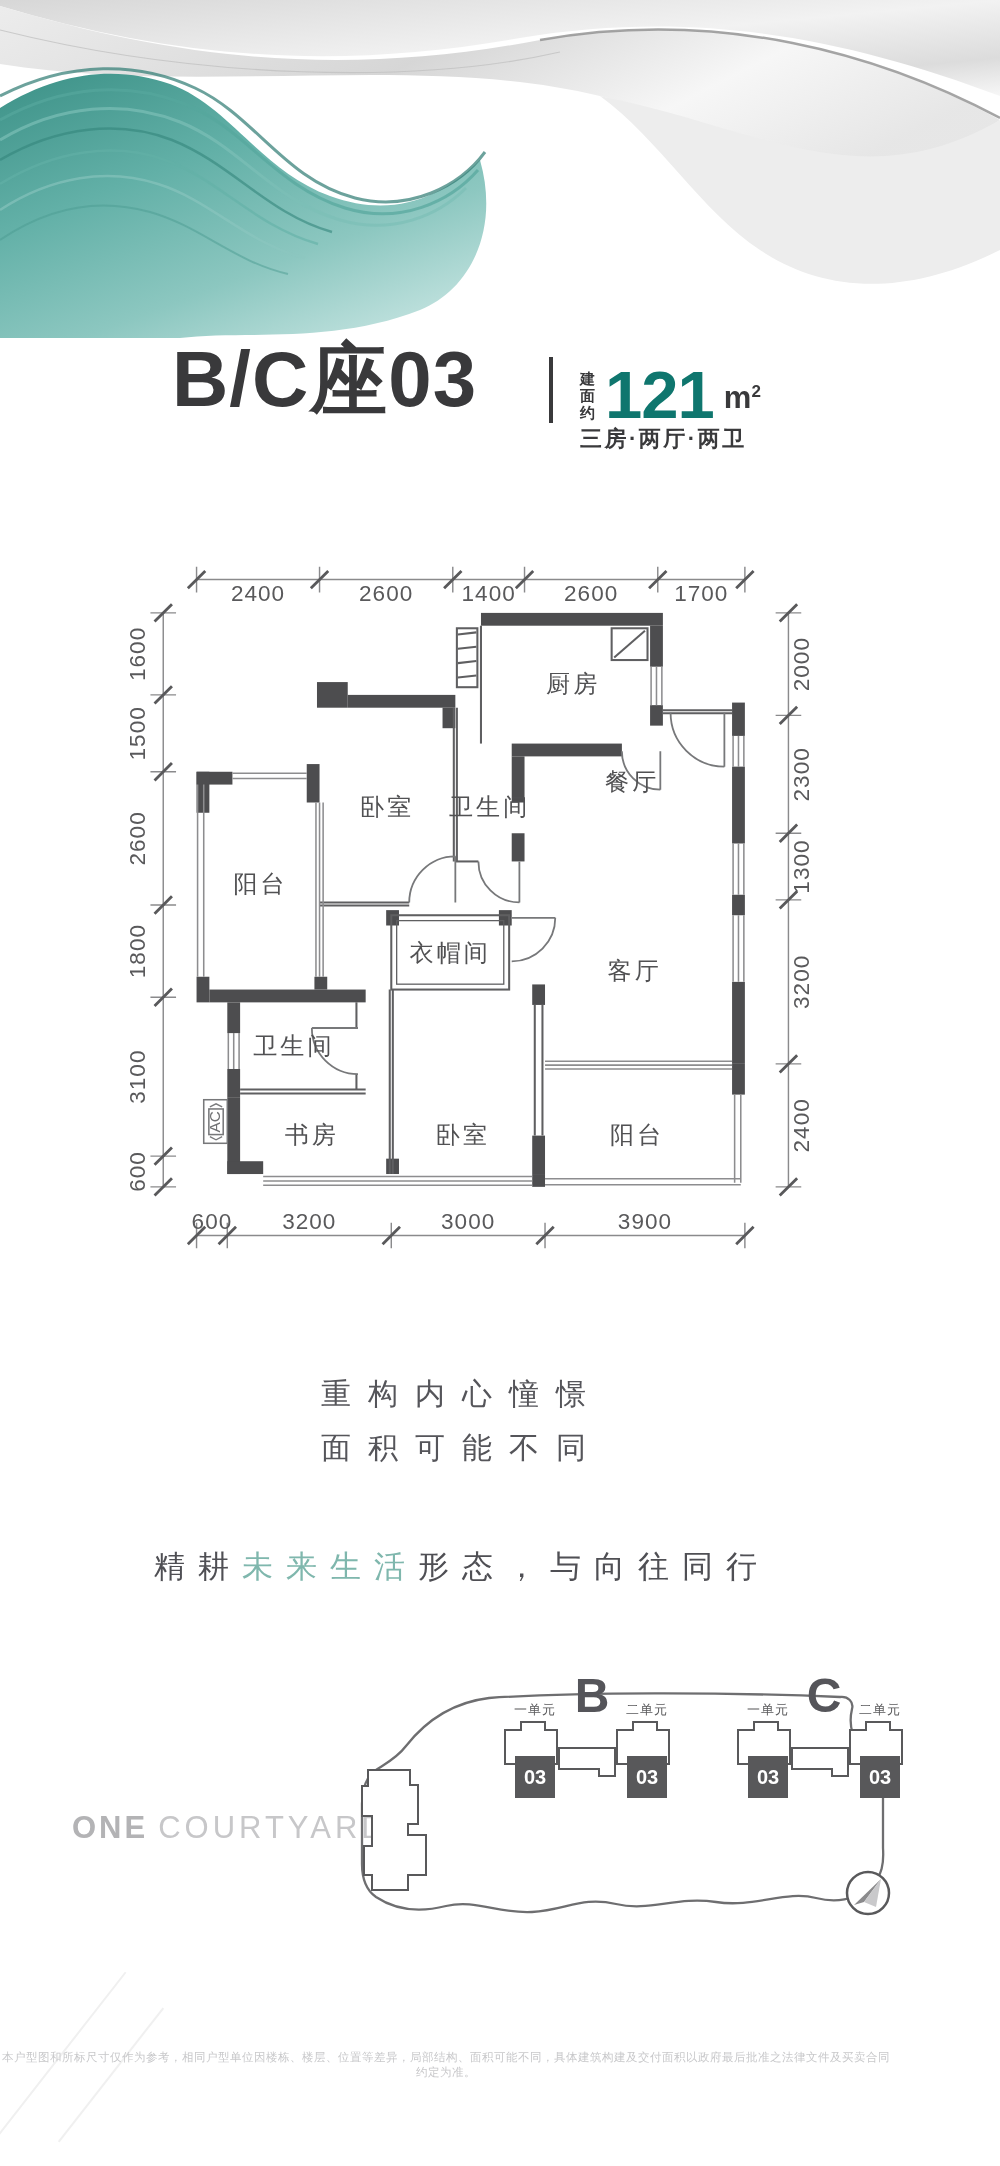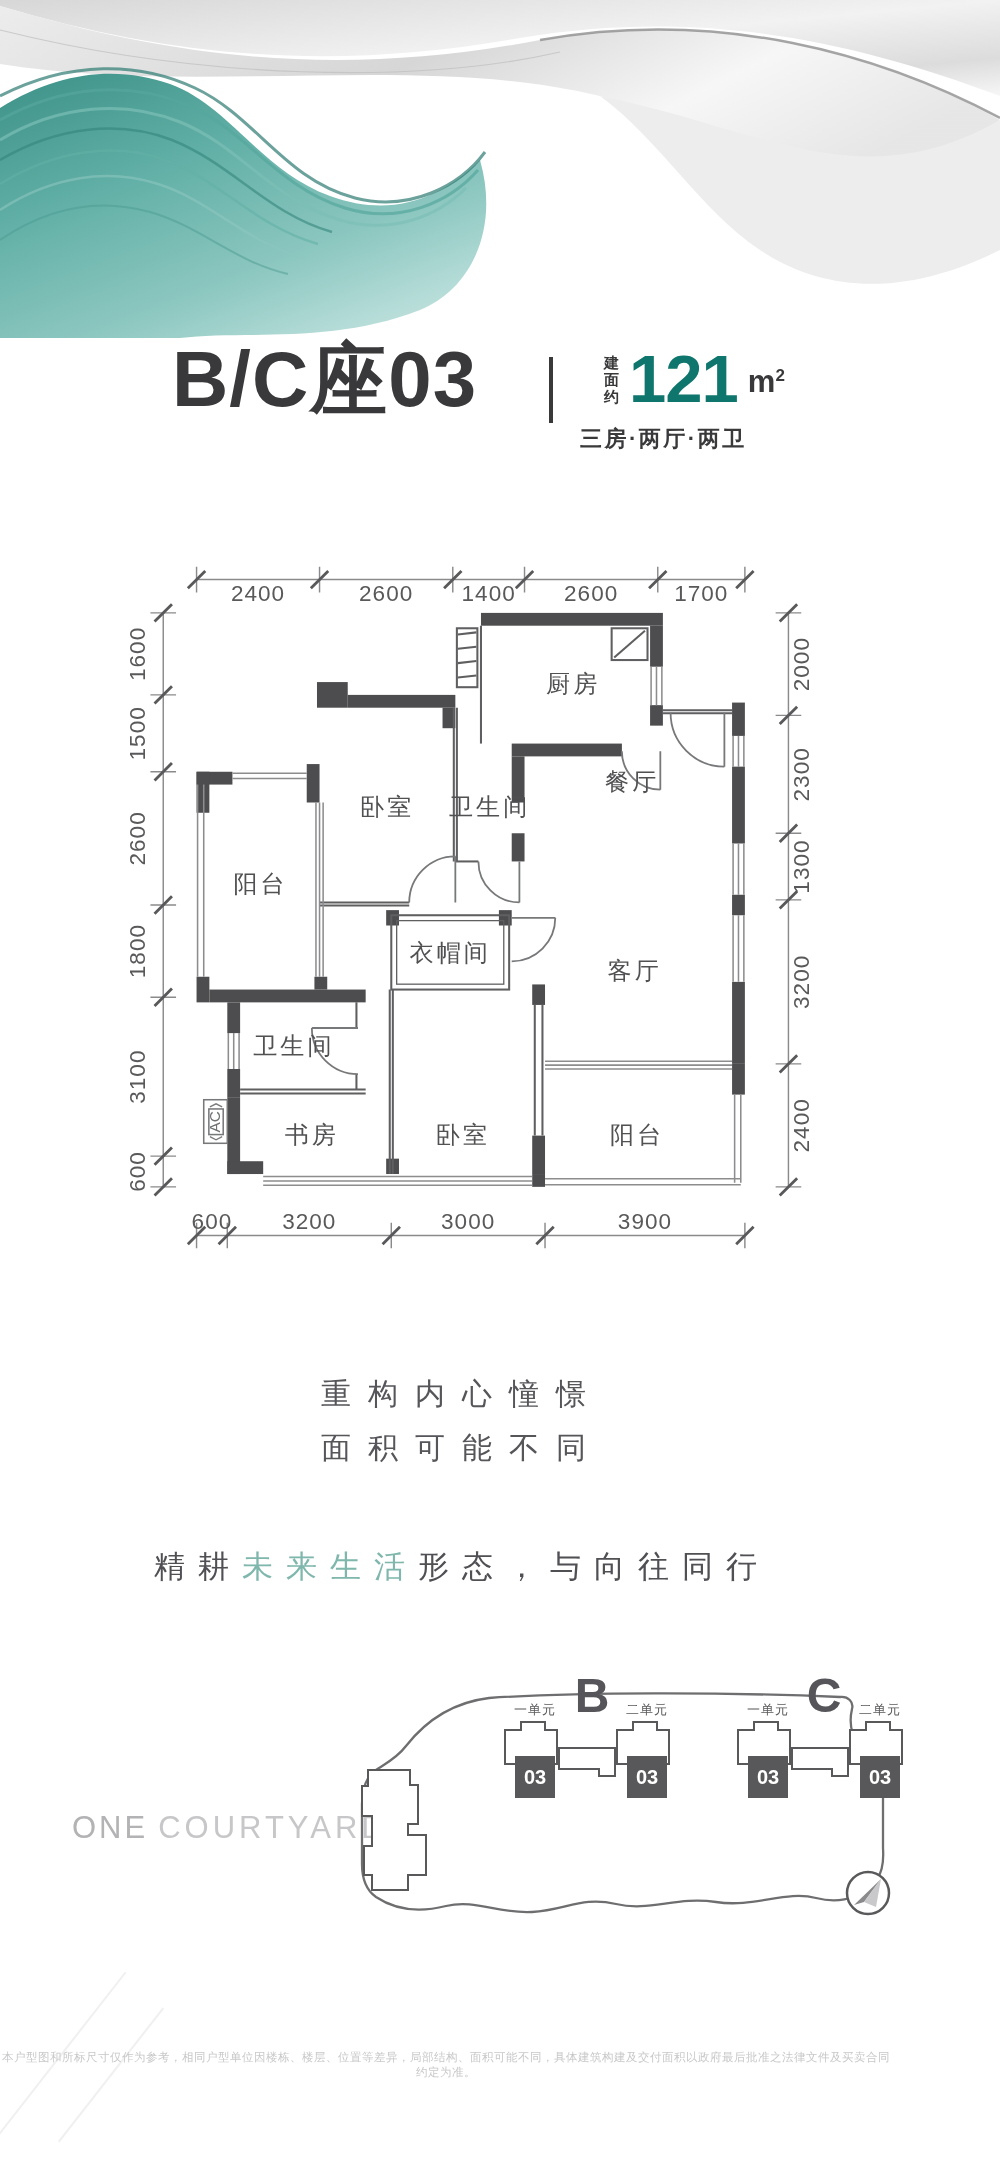--- a/index.html
+++ b/index.html
@@ -7,21 +7,21 @@
        font-family:"Liberation Sans",sans-serif;color:#39393b;}
   .abs{position:absolute;}
 
   
   #header-art{left:0;top:0;width:1000px;height:338px;}
 
   
   #plan-title{left:172px;top:340px;font-size:78px;font-weight:700;
               letter-spacing:1px;color:#39393b;line-height:1;}
   #title-divider{left:549px;top:357px;width:4px;height:66px;background:#39393b;}
-  #area-block{left:580px;top:348px;display:flex;align-items:flex-start;margin-left:24px;}
+  #area-block{left:580px;top:364px;display:flex;align-items:flex-start;}
   #area-prefix{width:17px;font-size:15px;font-weight:700;line-height:17px;
                letter-spacing:0;margin-top:6px;color:#39393b;word-break:break-all;}
   #area-value{font-size:67px;font-weight:900;line-height:0.92;letter-spacing:-1px;
               margin-left:8px;color:#0f766e;}
   #area-unit{font-size:31px;font-weight:700;margin-left:10px;margin-top:16px;color:#39393b;}
   #area-unit sup{font-size:17px;font-weight:700;vertical-align:super;}
   #layout-desc{left:580px;top:424px;font-size:22px;font-weight:700;
                letter-spacing:2.5px;color:#39393b;}
 
   
@@ -33,21 +33,21 @@
   
   .slogan{left:0;width:924px;text-align:center;
           font-family:"Liberation Serif","DejaVu Serif",serif;color:#55555a;}
   #slogan-1{top:1374px;font-size:30px;letter-spacing:17px;}
   #slogan-2{top:1428px;font-size:30px;letter-spacing:17px;}
   #slogan-3{top:1546px;font-size:31px;letter-spacing:13px;color:#4f4f54;}
   #slogan-3 .hl{color:#7fb7ad;}
 
   
   #logo{left:72px;top:1810px;font-size:31px;letter-spacing:2px;white-space:nowrap;}
-  #logo .bold{font-weight:400;color:#b3b3b5;margin-right:10px;letter-spacing:3px;}
+  #logo .bold{font-weight:700;color:#b3b3b5;margin-right:10px;letter-spacing:3px;}
   #logo .light{font-weight:300;color:#c7c7c9;letter-spacing:4px;}
   #siteplan{left:296px;top:1676px;width:656px;height:256px;}
   .unit-label{font-size:13px;fill:#59595b;letter-spacing:1px;}
   .unit-no{font-size:20px;font-weight:700;fill:#ffffff;}
   .tower-letter{font-size:48px;font-weight:700;fill:#55555a;}
 
   
   #disclaimer{left:0;top:2050px;width:892px;text-align:center;
               font-size:11.5px;color:#c8c8ca;letter-spacing:0.5px;}
   .wm-line{position:absolute;width:2px;background:#f0f0f0;transform:rotate(38deg);}

